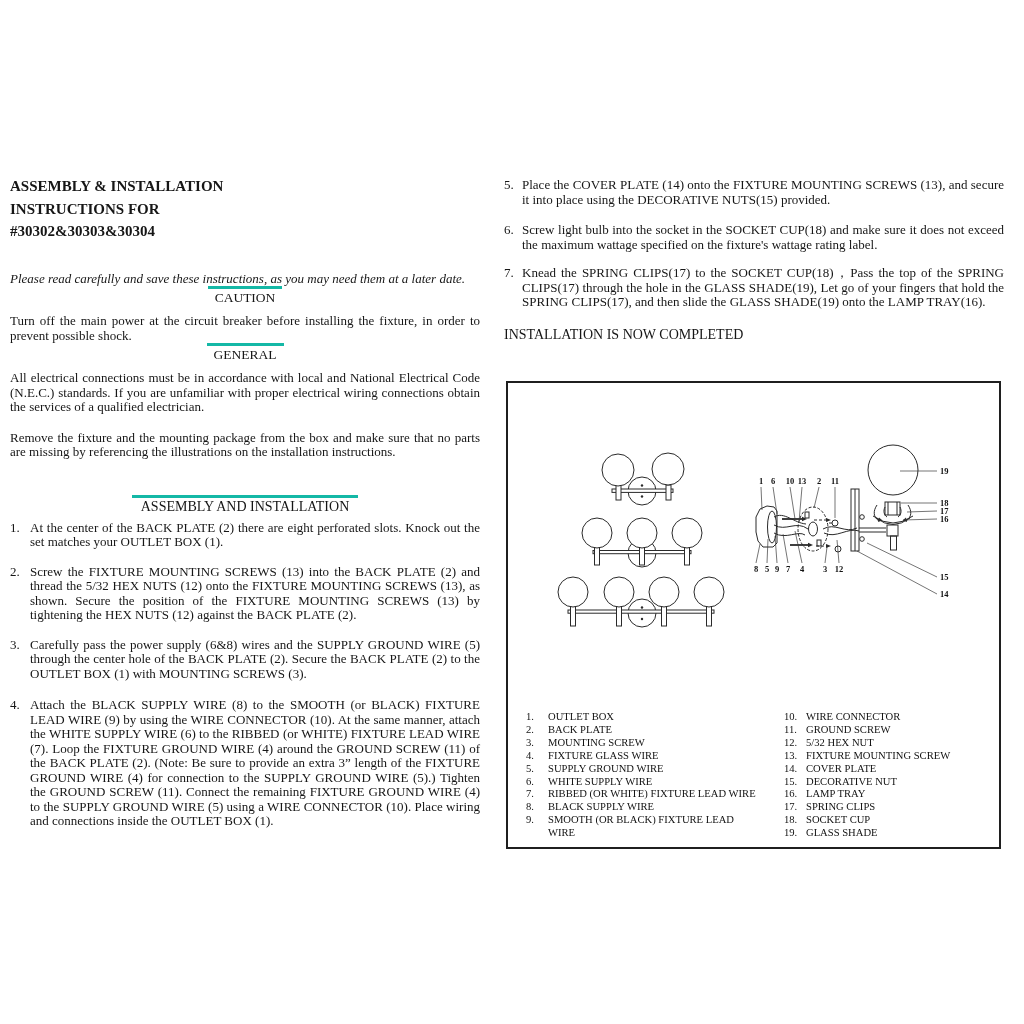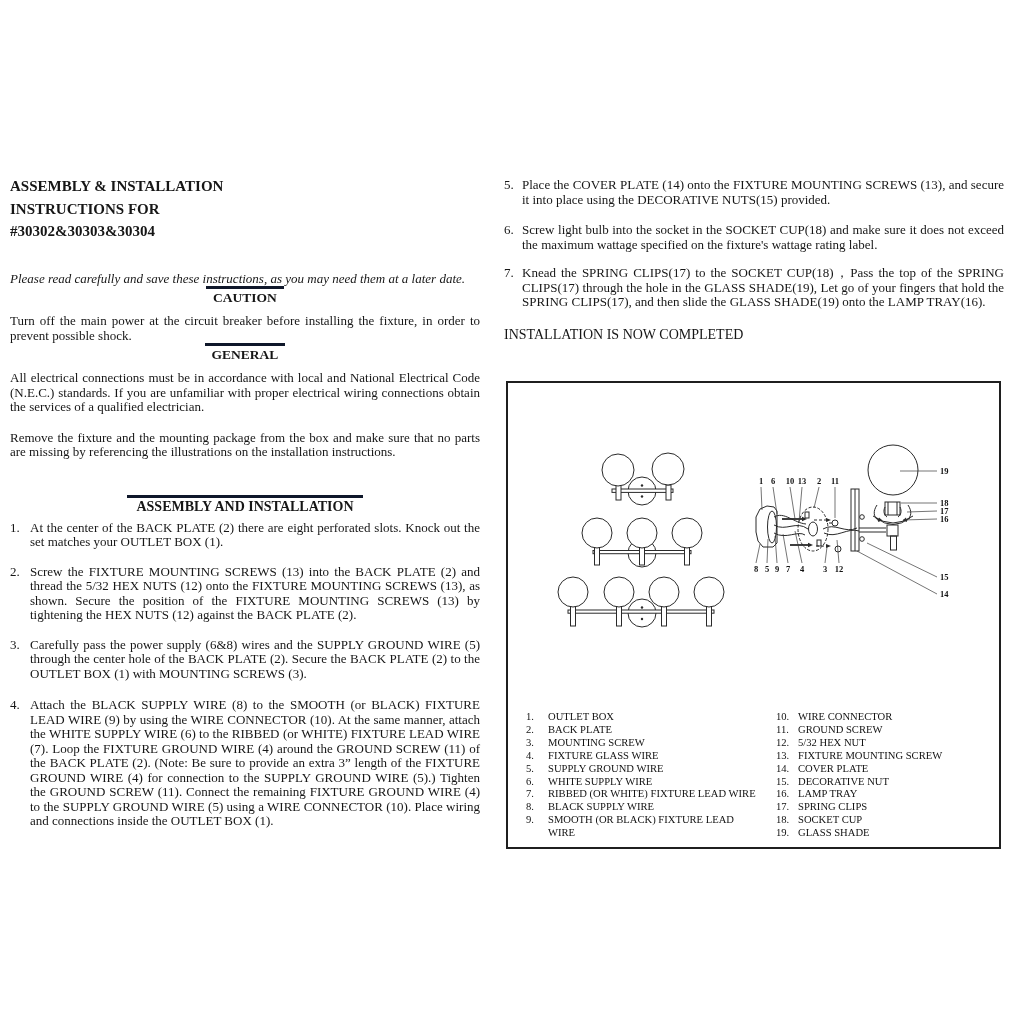--- a/index.html
+++ b/index.html
@@ -12,22 +12,22 @@
     position:absolute; left:10px; top:175px; width:470px;
     font-size:13px; line-height:14.5px; text-align:justify;
   }
   .doc-title {
     text-align:left; font-weight:bold; font-size:15px; line-height:22.5px;
     margin-bottom:29px;
   }
   .intro { font-style:italic; }
   .ohead { text-align:center; margin:0; }
   .ohead span {
-    display:inline-block; border-top:3px solid #0f172a; padding:1px 7px 0;
-    font-weight:bold; font-size:13.5px; line-height:16px;
+    display:inline-block; border-top:3px solid #14b8a6; padding:1px 7px 0;
+    font-weight:normal; font-size:13.5px; line-height:16px;
   }
   .ohead.wide span { padding:1px 9px 0; font-size:14px; }
   .p0 { margin-top:8px; }
   .mt16 { margin-top:16px; }
   .mt35 { margin-top:35px; }
   .step { display:flex; margin-top:15px; }
   .step .n { flex:none; width:20px; }
   .step .t { flex:1; text-align:justify; }
   .step.first { margin-top:6px; }
   .step.last-left { margin-top:17px; }
@@ -49,21 +49,21 @@
     position:absolute; left:506px; top:381px; width:495px; height:468px;
     border:2px solid #1f1f1f; box-sizing:border-box; background:#fff;
   }
   .dbox svg { position:absolute; left:0; top:0; }
 
   .plist {
     position:absolute; top:328px; font-size:10.6px; line-height:12.9px;
     color:#121212;
   }
   .plist-left  { left:18px;  width:252px; }
-  .plist-right { left:268px; width:206px; }
+  .plist-right { left:276px; width:206px; }
   .pitem { display:flex; }
   .pitem .pnum { flex:none; width:22px; }
   .pitem .plabel { flex:1; white-space:pre-line; }
 
   svg .ln   { stroke:#2a2a2a; stroke-width:1; fill:none; }
   svg .thin { stroke:#3a3a3a; stroke-width:0.7; fill:none; }
   svg .thk  { stroke:#2a2a2a; stroke-width:1.8; fill:none; }
   svg .dash { stroke:#2a2a2a; stroke-width:1; fill:none; stroke-dasharray:3 2; }
   svg .wfill{ fill:#ffffff; stroke:#2a2a2a; stroke-width:1; }
   svg .solid{ fill:#2a2a2a; stroke:none; }

